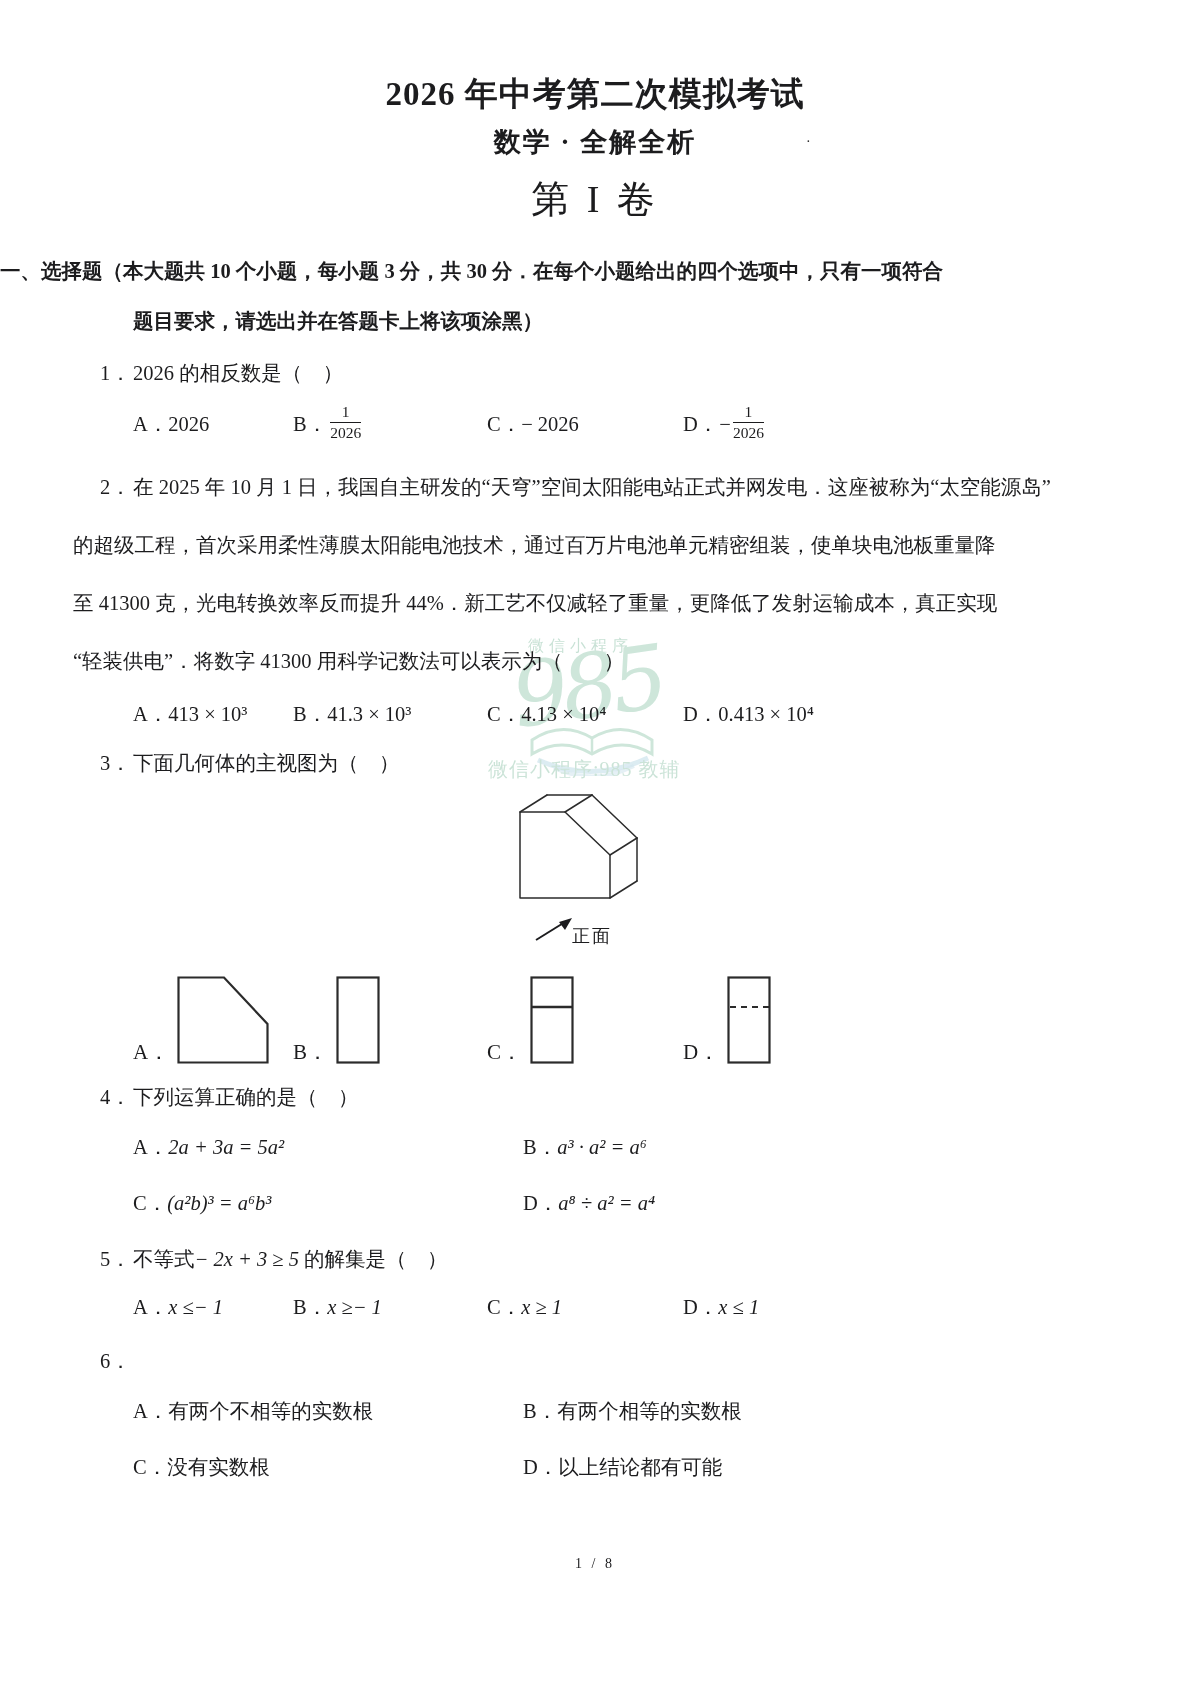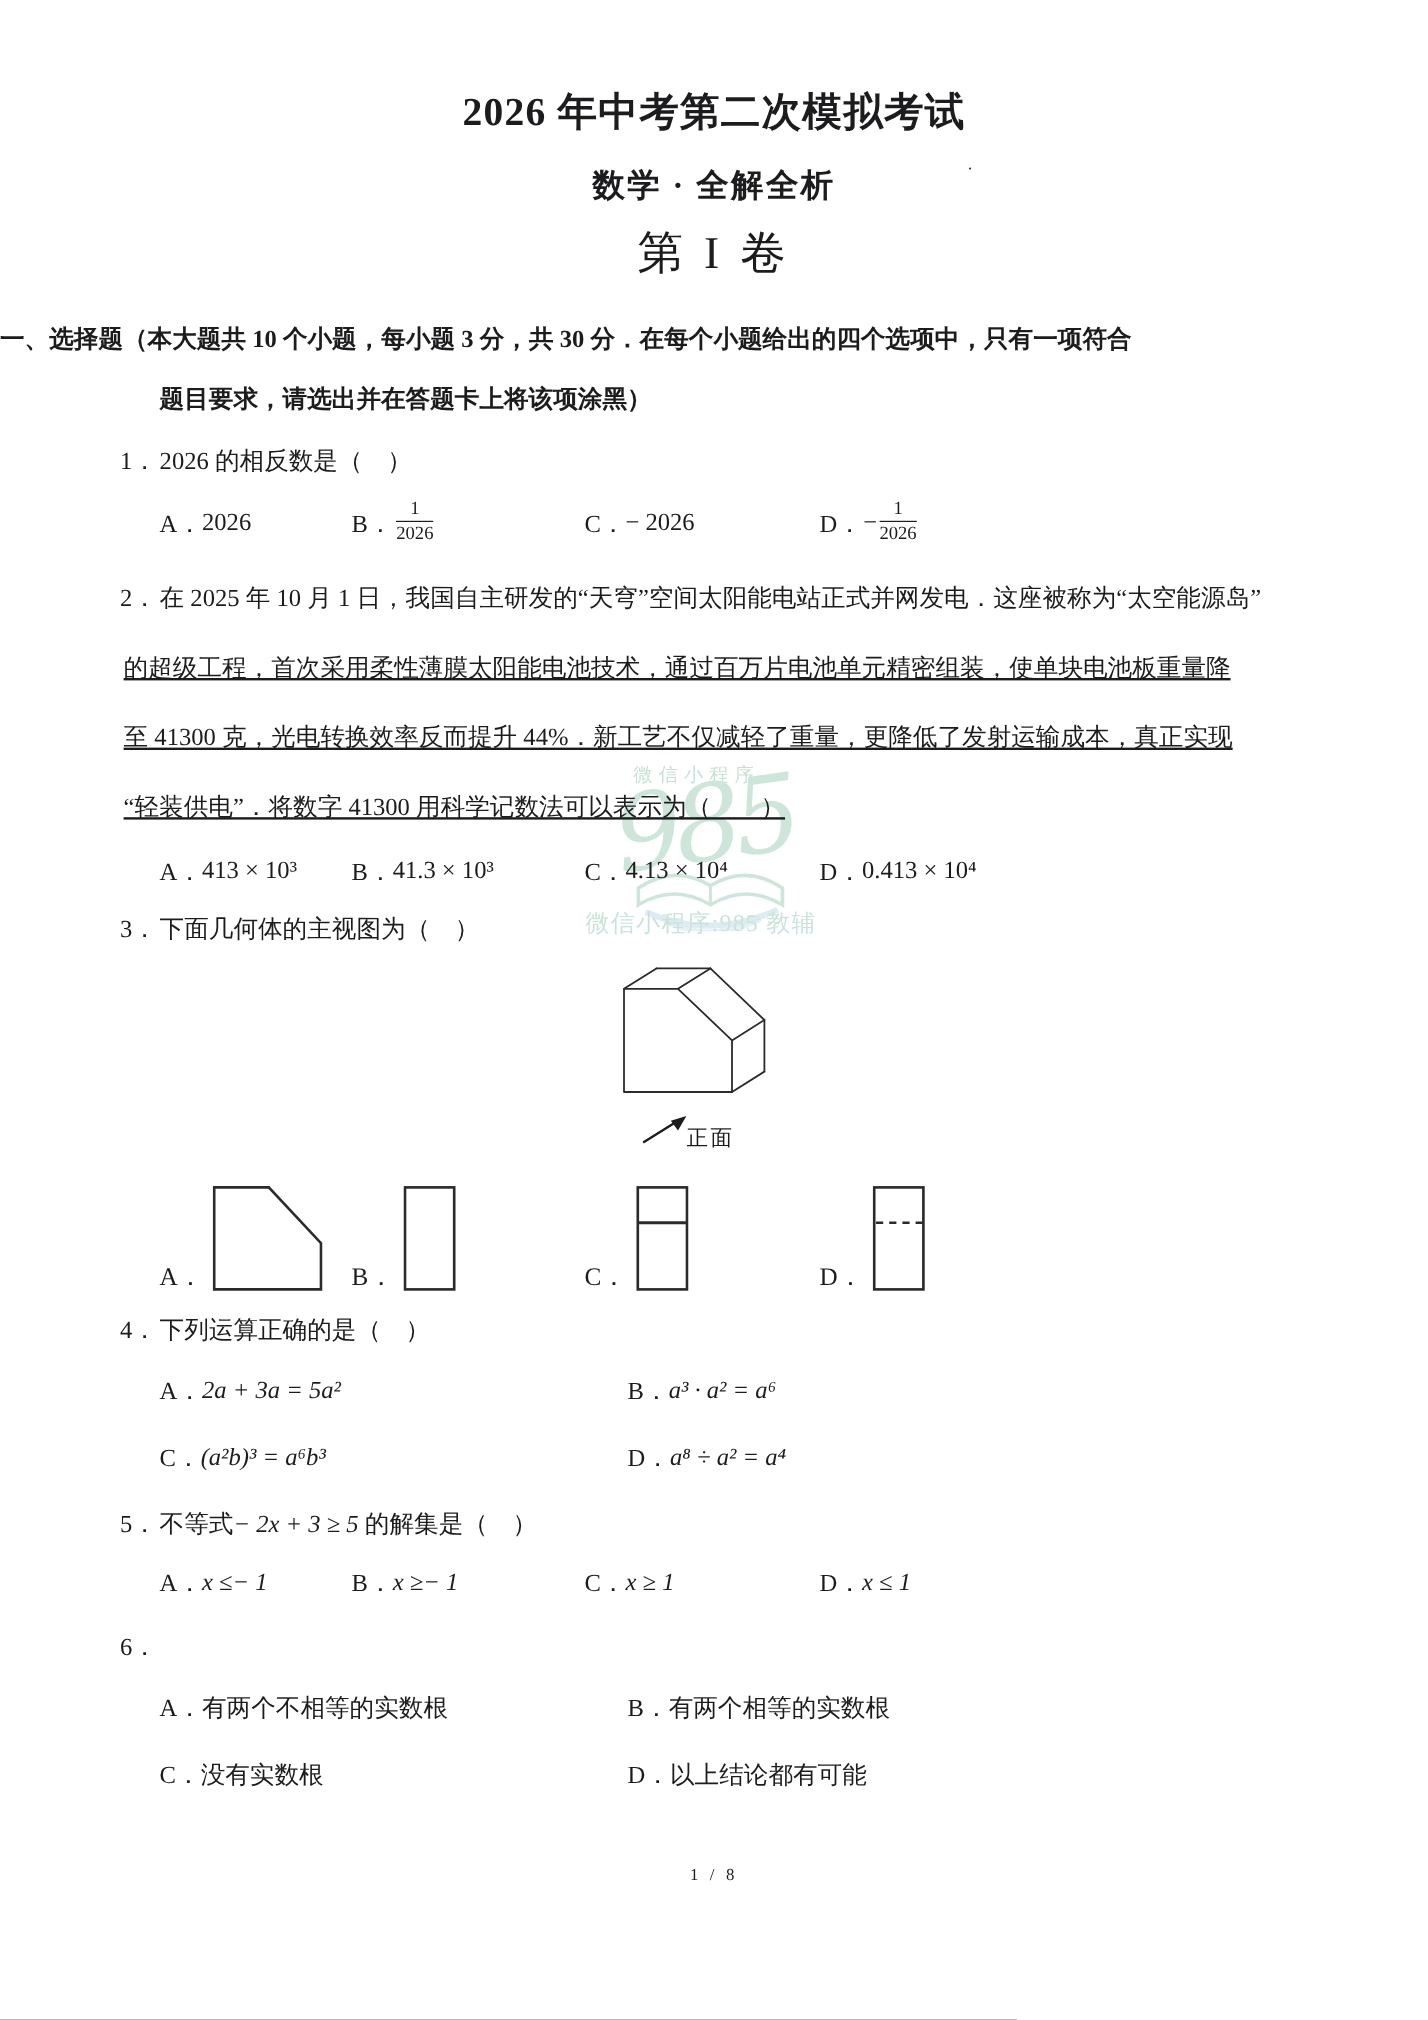--- a/index.html
+++ b/index.html
@@ -5,31 +5,31 @@
   html,body{margin:0;padding:0;background:#888;}
   .page{
     width:1190px;height:1683px;position:relative;margin:0 auto;
     background:#ffffff;overflow:hidden;
     font-family:"Liberation Serif","DejaVu Serif",serif;
     color:#1c1c1e;font-size:20.5px;
   }
   .doc-content{position:relative;z-index:1;}
   
   .title{margin-top:72px;text-align:center;font-size:33px;font-weight:bold;letter-spacing:1px;line-height:44px;}
-  .subtitle{margin-top:20px;text-align:center;font-size:27px;font-weight:bold;letter-spacing:2px;line-height:36px;}
+  .subtitle{margin-top:8px;text-align:center;font-size:27px;font-weight:bold;letter-spacing:2px;line-height:36px;}
   .part-heading{margin-top:14px;text-align:center;font-size:38px;line-height:50px;letter-spacing:4px;}
   .stray-mark{position:absolute;left:806px;top:134px;font-size:14px;color:#2b2b2b;z-index:1;}
   
   .instructions{margin-top:22px;font-weight:bold;line-height:50px;}
   .instructions .line1{}
   .instructions .line2{padding-left:133px;}
   
   .q-line{display:flex;line-height:30px;white-space:nowrap;}
   .q-num{width:33px;flex:0 0 33px;padding-left:100px;box-sizing:content-box;}
-  .q2-cont{padding-left:103px;line-height:58px;white-space:nowrap;text-decoration:underline;}
+  .q2-cont{padding-left:73px;line-height:58px;white-space:nowrap;}
   .q2-first{line-height:58px;}
   
   .opt-row{position:relative;margin-top:10px;height:44px;}
   .opt-row .opt{position:absolute;top:0;white-space:nowrap;display:flex;align-items:center;height:100%;}
   .opt-row .opt:nth-of-type(1){left:133px;}
   .opt-row .opt:nth-of-type(2){left:293px;}
   .opt-row .opt:nth-of-type(3){left:487px;}
   .opt-row .opt:nth-of-type(4){left:683px;}
   .opt-row.tall{height:52px;}
   

